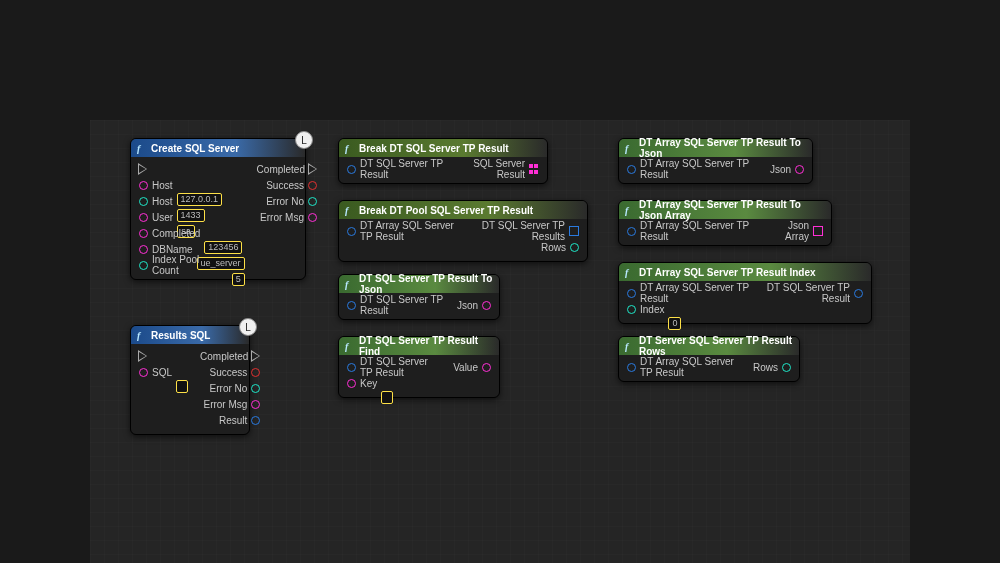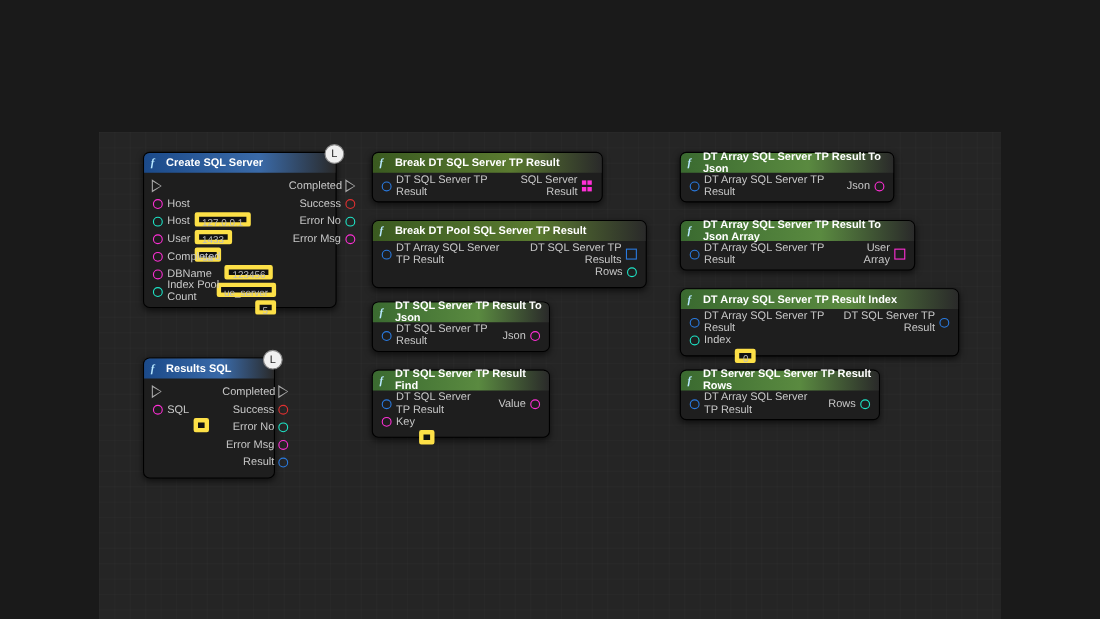--- a/index.html
+++ b/index.html
@@ -104,21 +104,21 @@
     content: "";
     position: absolute;
     left: -8px; top: -4px;
     width: 0; height: 0;
     border-top: 4px solid transparent;
     border-bottom: 4px solid transparent;
     border-left: 7px solid #1e1e1e;
   }
   .inputbox {
     background: #111;
-    border: 4px solid #fde047;
+    border: 1px solid #fde047;
     color: #bbb;
     font-size: 9px;
     padding: 0 3px;
     height: 13px;
     line-height: 11px;
     margin-left: 4px;
     border-radius: 2px;
     min-width: 12px;
     text-align: left;
     margin-top: 28px;
@@ -406,21 +406,21 @@
     <div class="node-body">
       <div class="two-col">
         <div class="col">
             <div class="row left">
               <span class="pin pin-blue"></span>
               <span class="lbl-in">DT Array SQL Server TP Result</span>
             </div>
           </div>
         <div class="col right-align">
             <div class="row right">
-              <span class="lbl-out">User Array</span>
+              <span class="lbl-out">Json Array</span>
               <span class="array-pin magenta"></span>
             </div>
           </div>
       </div>
     </div>
   </div>
 
   <div class="node" style="left:528px; top:142px; width:254px;">
     <div class="node-header hdr-green2">
       <span class="fn-icon">f</span>

